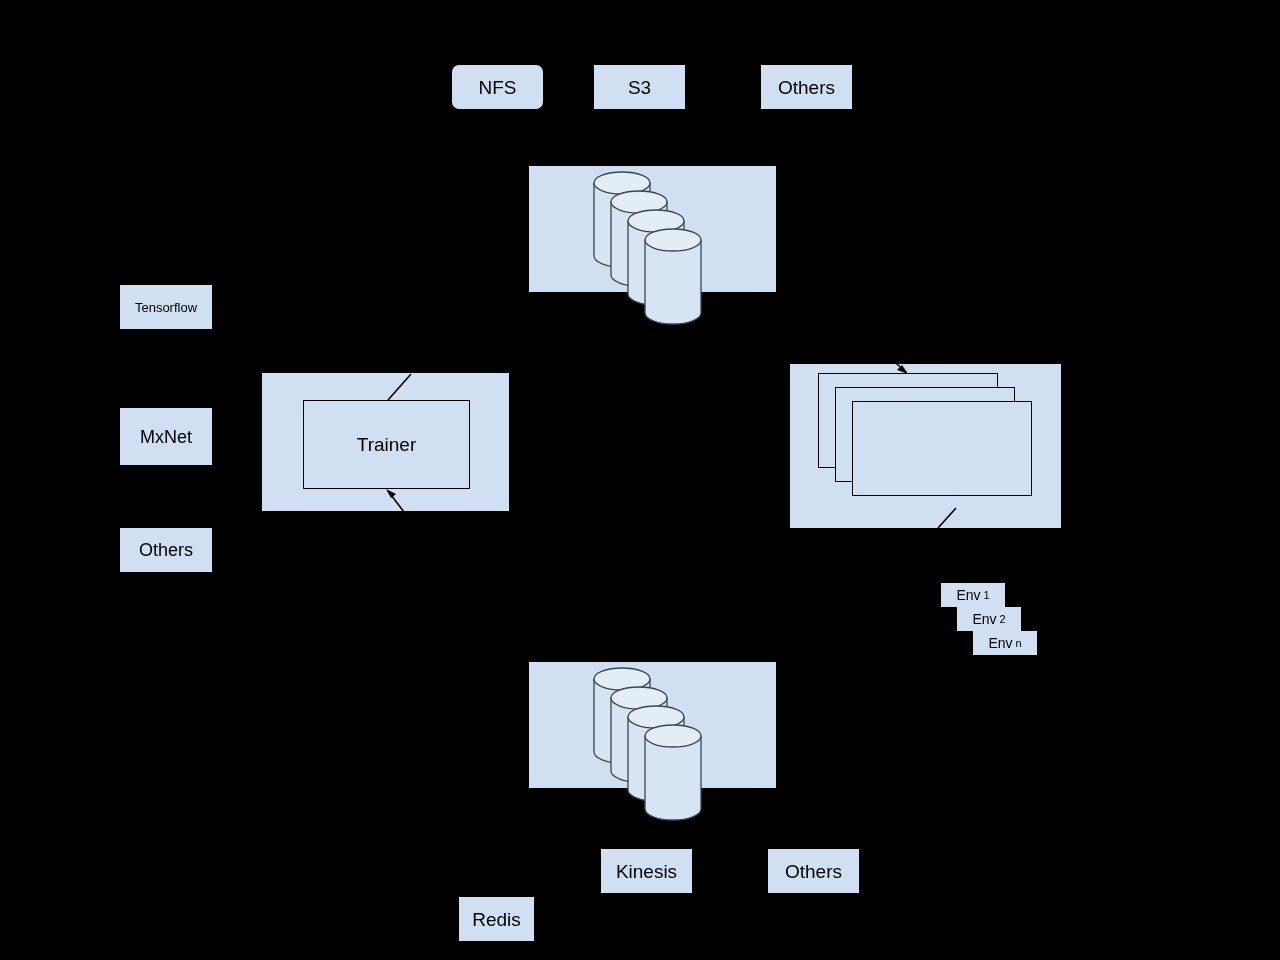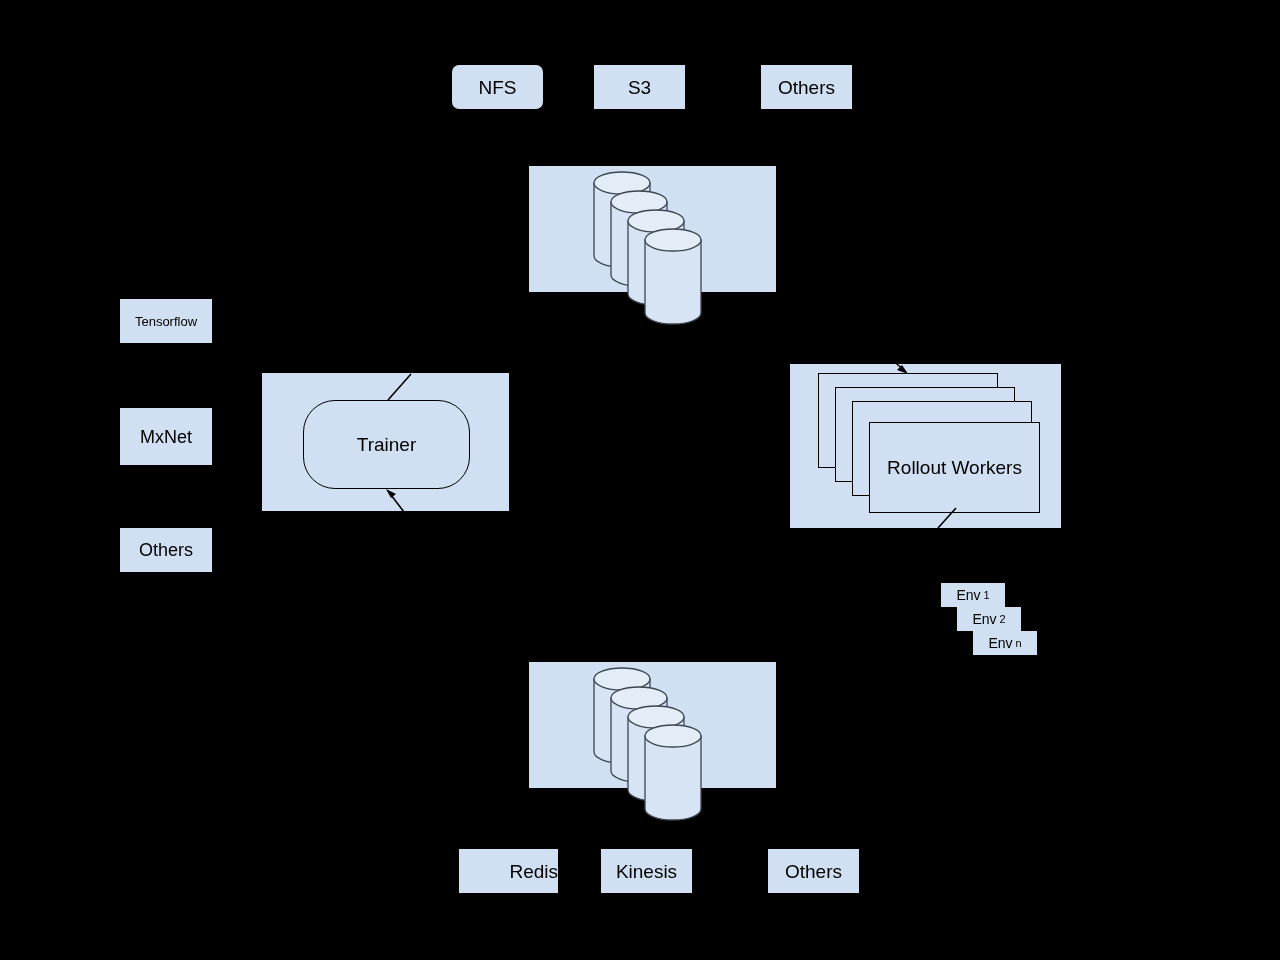--- a/index.html
+++ b/index.html
@@ -85,59 +85,56 @@
   </div>
   <div class="box lbl-lg" style="left:594px; top:65px; width:91px; height:44px;">
     <span>S3</span>
   </div>
   <div class="box lbl-lg" style="left:761px; top:65px; width:91px; height:44px;">
     <span>Others</span>
   </div>
 
   <div class="panel" style="left:529px; top:166px; width:247px; height:126px;"></div>
 
-  <div class="box lbl-sm" style="left:120px; top:299px; width:92px; height:44px;">
+  <div class="box lbl-sm" style="left:120px; top:285px; width:92px; height:44px;">
     <span>Tensorflow</span>
   </div>
   <div class="box lbl-md" style="left:120px; top:408px; width:92px; height:57px;">
     <span>MxNet</span>
   </div>
   <div class="box lbl-md" style="left:120px; top:528px; width:92px; height:44px;">
     <span>Others</span>
   </div>
 
   <div class="panel" style="left:262px; top:373px; width:247px; height:138px;"></div>
-  <div class="box outlined lbl-lg" style="left:303px; top:400px; width:167px; height:89px;border-radius:32px;">
+  <div class="box outlined lbl-lg" style="left:303px; top:400px; width:167px; height:89px;">
     <span>Trainer</span>
   </div>
 
   <div class="panel" style="left:790px; top:364px; width:271px; height:164px;"></div>
   <div class="stack-rect" style="left:818px; top:373px; width:180px; height:95px;"></div>
   <div class="stack-rect" style="left:835px; top:387px; width:180px; height:95px;"></div>
   <div class="stack-rect" style="left:852px; top:401px; width:180px; height:95px;"></div>
-  <div class="stack-rect front" style="left:869px; top:422px; width:171px; height:91px;">
-    <span>Rollout Workers</span>
-  </div>
 
   <div class="box lbl-env" style="left:941px; top:583px; width:64px; height:24px;">
     <span>Env</span>
       <span class="sub">1</span>
   </div>
   <div class="box lbl-env" style="left:957px; top:607px; width:64px; height:24px;">
     <span>Env</span>
       <span class="sub">2</span>
   </div>
   <div class="box lbl-env" style="left:973px; top:631px; width:64px; height:24px;">
     <span>Env</span>
       <span class="sub">n</span>
   </div>
 
   <div class="panel" style="left:529px; top:662px; width:247px; height:126px;"></div>
 
-  <div class="box lbl-lg" style="left:459px; top:849px; width:99px; height:44px;justify-content:flex-end;">
+  <div class="box lbl-lg" style="left:459px; top:897px; width:75px; height:44px;">
     <span>Redis</span>
   </div>
   <div class="box lbl-lg" style="left:601px; top:849px; width:91px; height:44px;">
     <span>Kinesis</span>
   </div>
   <div class="box lbl-lg" style="left:768px; top:849px; width:91px; height:44px;">
     <span>Others</span>
   </div>
 
   <svg class="vec" viewBox="0 0 1280 960">

